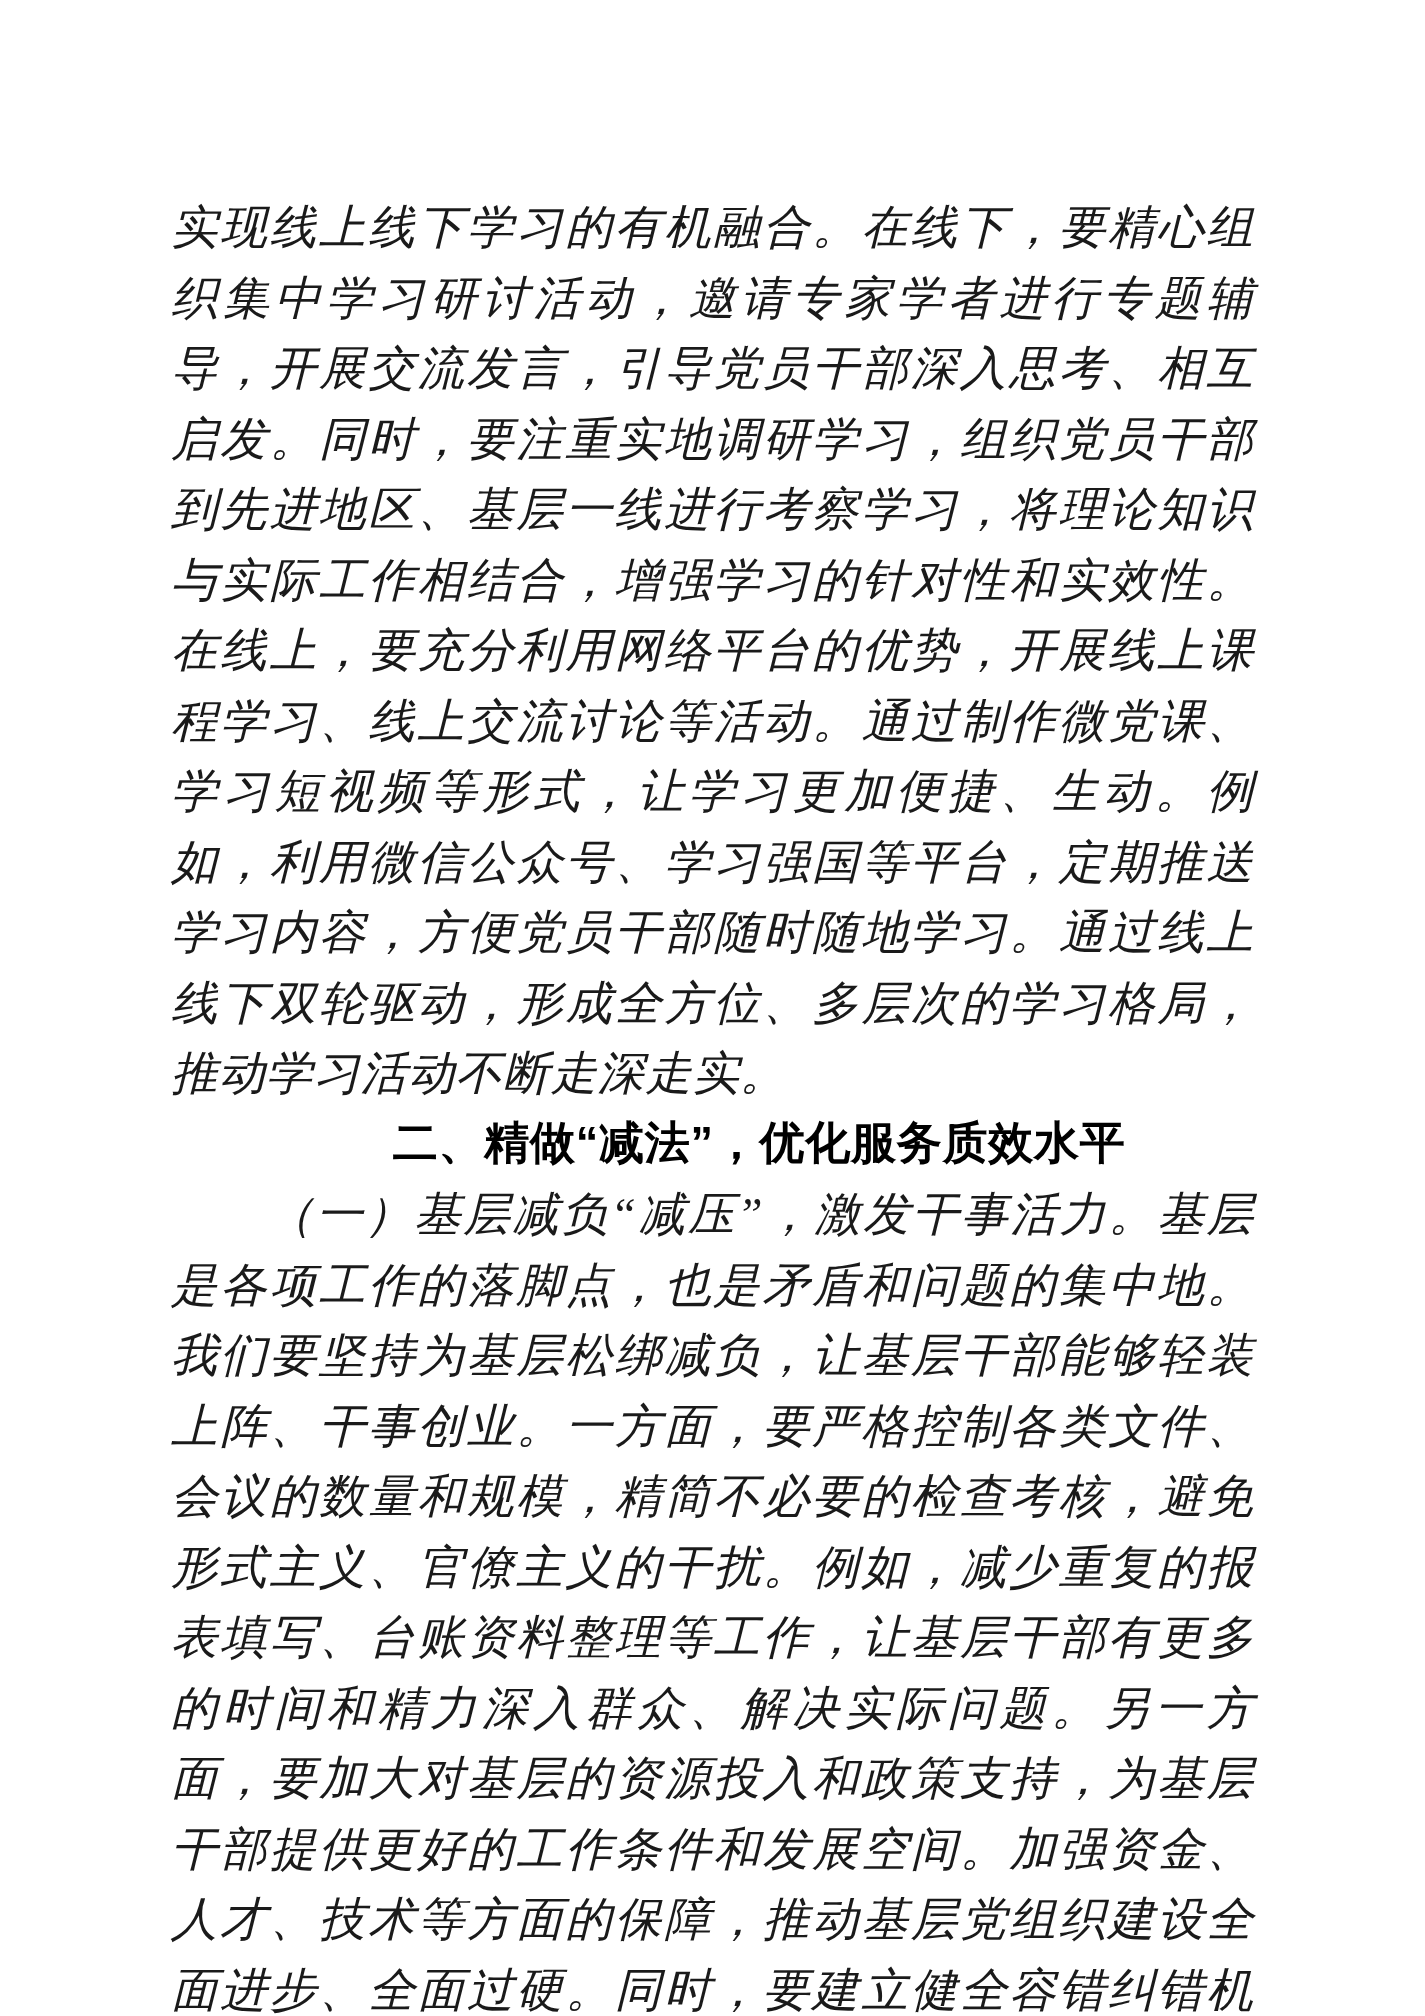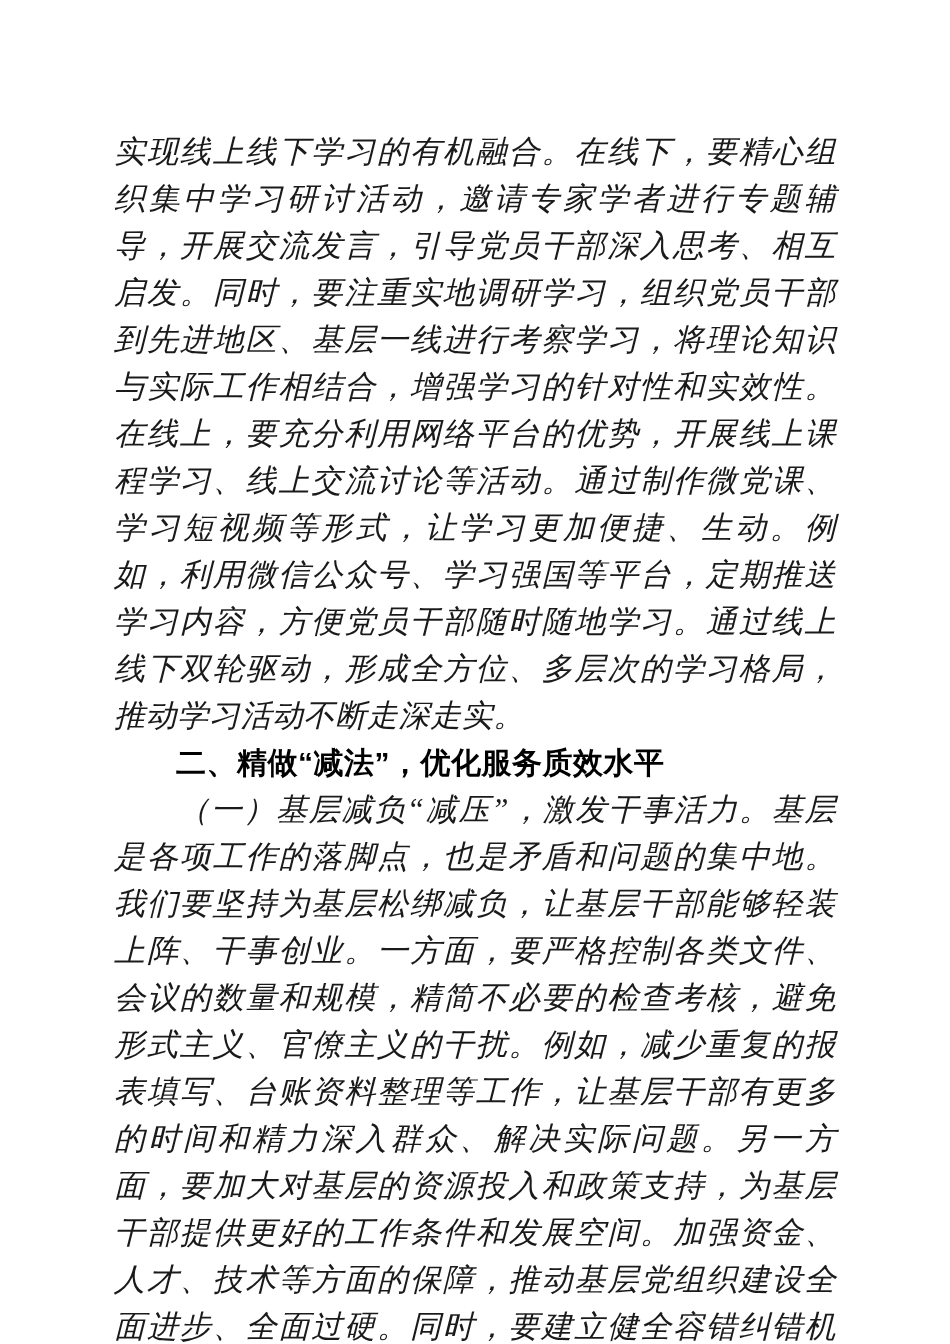--- a/index.html
+++ b/index.html
@@ -42,21 +42,21 @@
   .heading {
     font-family: "Liberation Sans", "DejaVu Sans", sans-serif;
     font-size: 30px;
     line-height: 47px;
     color: #000000;
     font-weight: 700;
     font-style: normal;
     margin: 0;
     text-indent: 62px;
     letter-spacing: 0.5px;
-    text-align: left;
+    text-align: center;
   }
 </style>
 </head>
 <body>
 
 <div class="page">
   <div class="content">
 
     <p class="para">实现线上线下学习的有机融合。在线下，要精心组织集中学习研讨活动，邀请专家学者进行专题辅导，开展交流发言，引导党员干部深入思考、相互启发。同时，要注重实地调研学习，组织党员干部到先进地区、基层一线进行考察学习，将理论知识与实际工作相结合，增强学习的针对性和实效性。在线上，要充分利用网络平台的优势，开展线上课程学习、线上交流讨论等活动。通过制作微党课、学习短视频等形式，让学习更加便捷、生动。例如，利用微信公众号、学习强国等平台，定期推送学习内容，方便党员干部随时随地学习。通过线上线下双轮驱动，形成全方位、多层次的学习格局，推动学习活动不断走深走实。</p>
 

